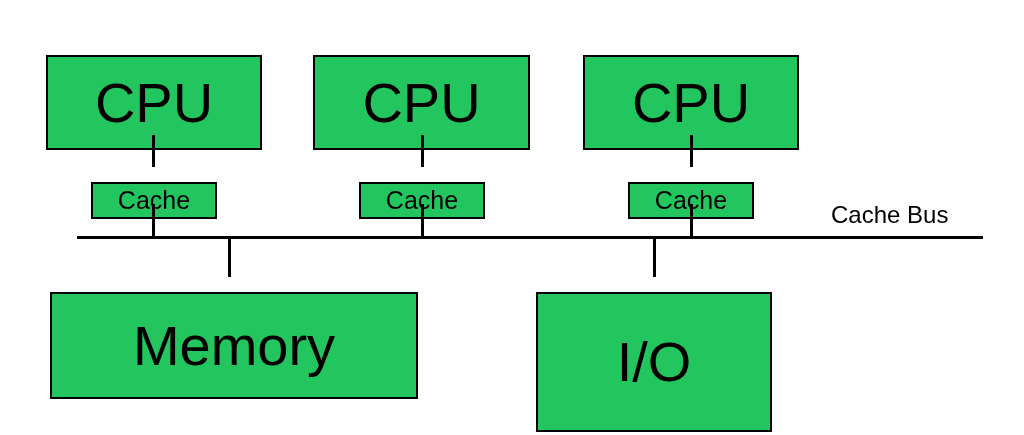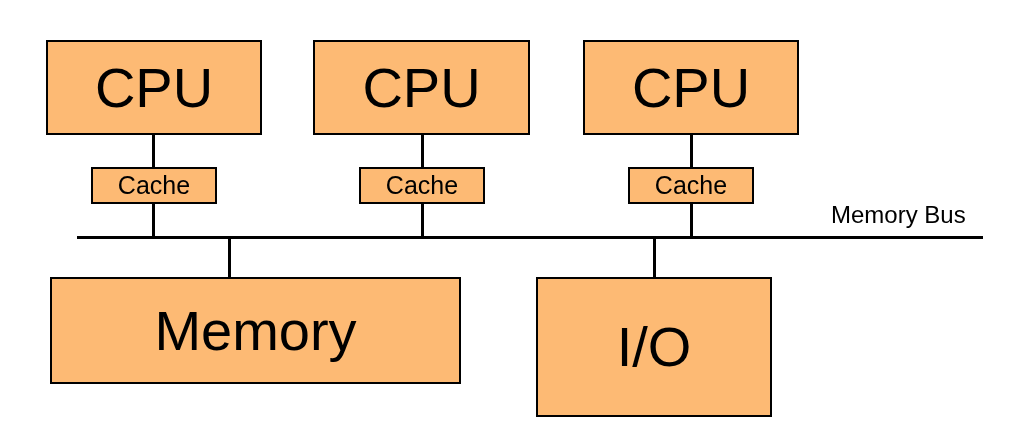--- a/index.html
+++ b/index.html
@@ -13,34 +13,35 @@
     height: 435px;
     background: #ffffff;
     font-family: "Liberation Sans", "DejaVu Sans", sans-serif;
     color: #000000;
     overflow: hidden;
   }
   .box {
     position: absolute;
     box-sizing: border-box;
     border: 2px solid #000000;
-    background: #fdba74;
+    background: #22c55e;
     display: flex;
     align-items: center;
     justify-content: center;
     text-align: center;
     line-height: 1;
+    margin-top: 15px;
   }
   .cpu1   { left: 46px;  top: 40px;  width: 216px; height: 95px;  font-size: 56px; }
   .cpu2   { left: 313px; top: 40px;  width: 217px; height: 95px;  font-size: 56px; }
   .cpu3   { left: 583px; top: 40px;  width: 216px; height: 95px;  font-size: 56px; }
   .cache1 { left: 91px;  top: 167px; width: 126px; height: 37px;  font-size: 25px; }
   .cache2 { left: 359px; top: 167px; width: 126px; height: 37px;  font-size: 25px; }
   .cache3 { left: 628px; top: 167px; width: 126px; height: 37px;  font-size: 25px; }
-  .memory { left: 50px;  top: 277px; width: 411px; height: 107px; font-size: 56px; }
+  .memory { left: 50px;  top: 277px; width: 368px; height: 107px; font-size: 56px; }
   .io     { left: 536px; top: 277px; width: 236px; height: 140px; font-size: 56px; }
 
   .vline {
     position: absolute;
     width: 3px;
     background: #000000;
   }
   .hline {
     position: absolute;
     height: 3px;
@@ -92,21 +93,21 @@
     <span>Cache</span>
   </div>
   <div class="box cache3">
     <span>Cache</span>
   </div>
 
   <div class="vline conn-cache1-bus"></div>
   <div class="vline conn-cache2-bus"></div>
   <div class="vline conn-cache3-bus"></div>
 
-  <div class="bus-label">Memory Bus</div>
+  <div class="bus-label">Cache Bus</div>
   <div class="hline bus-line"></div>
 
   <div class="vline conn-bus-memory"></div>
   <div class="vline conn-bus-io"></div>
 
   <div class="box memory">
     <span>Memory</span>
   </div>
   <div class="box io">
     <span>I/O</span>

